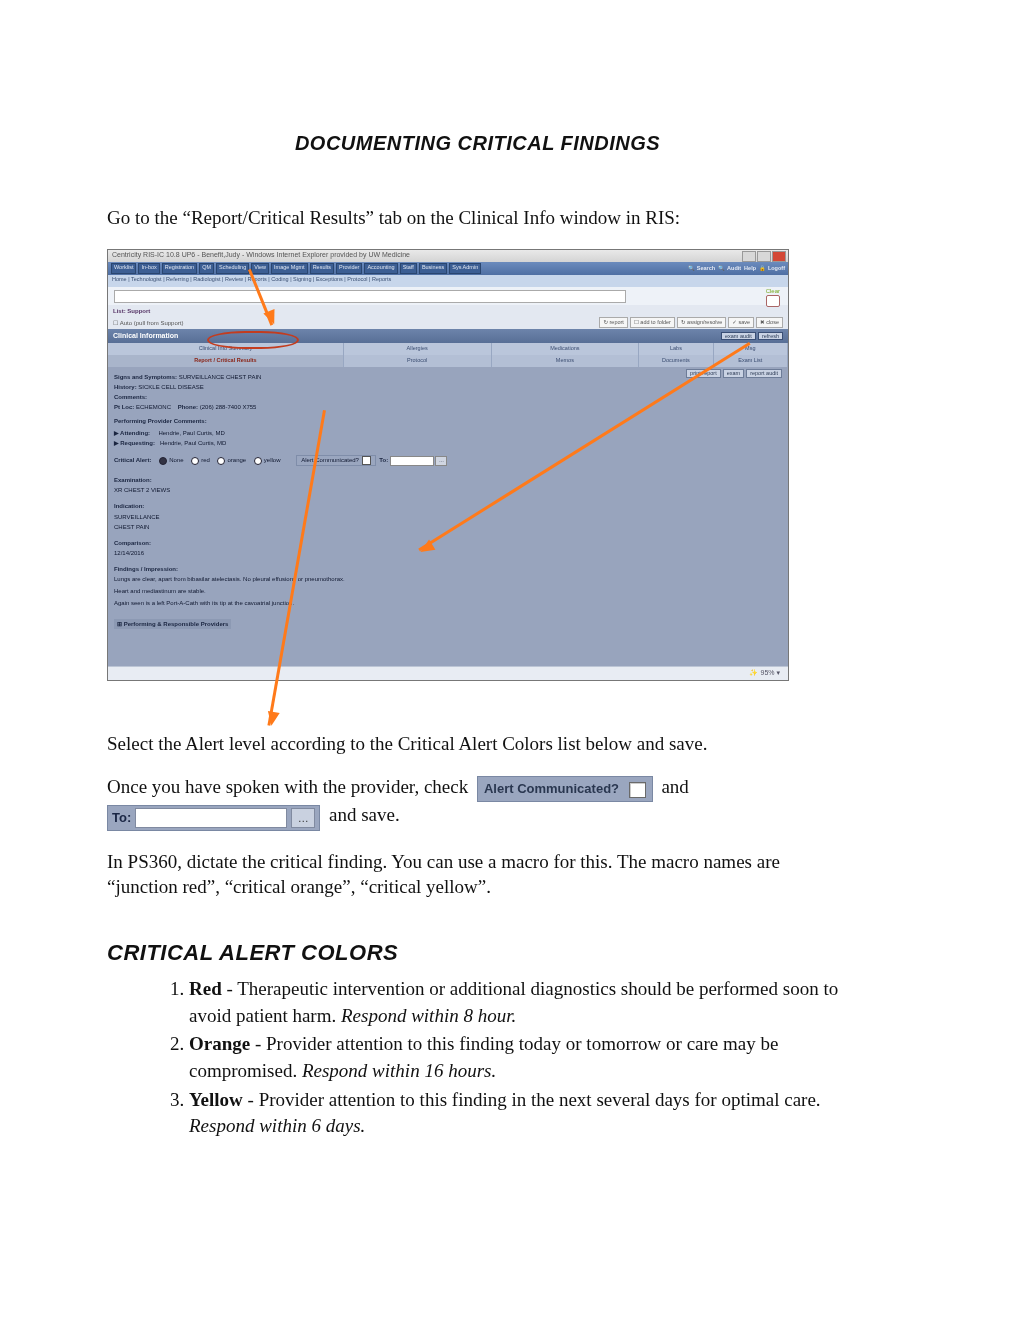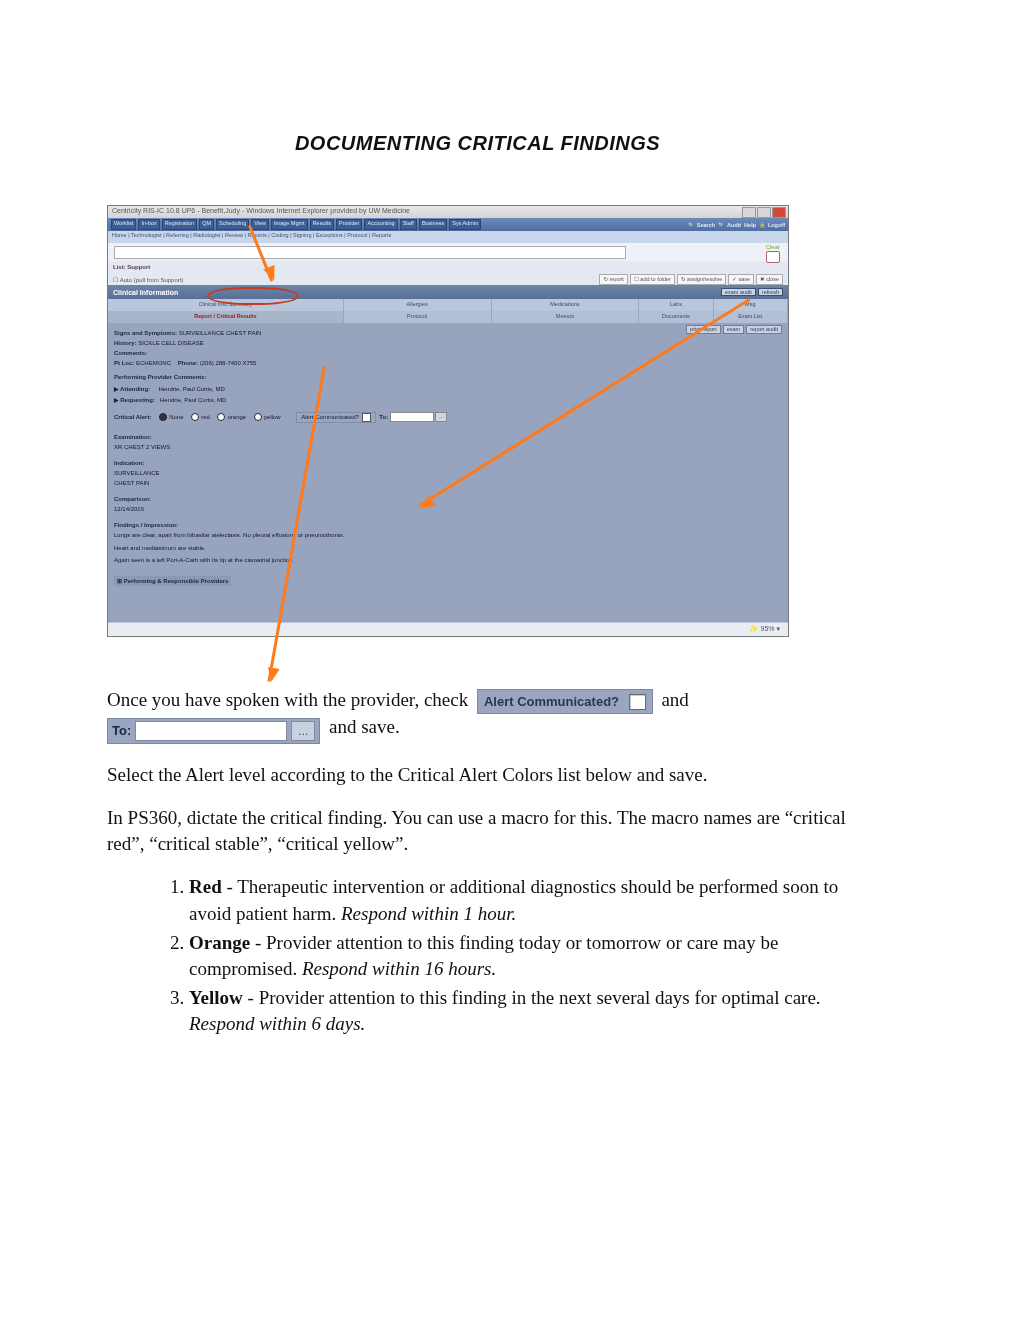--- a/index.html
+++ b/index.html
@@ -60,20 +60,21 @@
   .tochip{display:inline-flex;align-items:center;vertical-align:middle;background:#9aa6bf;border:1px solid #7a88a3;font-family:Arial,Helvetica,sans-serif;font-size:13px;font-weight:bold;color:#1a2644;padding:2px 4px 2px 4px;margin:3px 4px 0 0;}
   .tochip .tinp{width:150px;height:18px;background:#fff;border:1px solid #808aa0;margin:0 4px;}
   .tochip .tdots{width:22px;height:18px;background:#c9d1e0;border:1px solid #808aa0;text-align:center;font-size:11px;line-height:18px;font-weight:normal;color:#333;}
 </style>
 </head>
 <body>
 
 <div class="page">
   <div class="title">DOCUMENTING CRITICAL FINDINGS</div>
 
+  <div class="para">Go to the “Report/Critical Results” tab on the Clinical Info window in RIS:</div>
 
   <div class="shot">
     <div class="titlebar">
       <span>Centricity RIS-IC 10.8 UP6 - Benefit,Judy - Windows Internet Explorer provided by UW Medicine</span>
       <div class="winbtns">
           <span></span>
           <span></span>
           <span></span>
         </div>
     </div>
@@ -179,37 +180,38 @@
       <div class="secline" style="margin-top:4px">Again seen is a left Port-A-Cath with its tip at the cavoatrial junction.</div>
       <div class="secline" style="margin-top:10px;background:#8c99b3;padding:1px 3px;display:inline-block"><b>⊞ Performing &amp; Responsible Providers</b></div>
     </div>
     <div class="statusbar">✨ 95%   ▾</div>
 
     <div class="arrow" style="left:140px;top:20px;width:3px;height:60px;transform:rotate(-22deg);"></div>
     <div class="arrow" style="left:641px;top:92px;width:3px;height:390px;transform:rotate(58deg);"></div>
     <div class="arrow" style="left:215px;top:160px;width:3px;height:320px;transform:rotate(10deg);"></div>
   </div>
 
+  <div class="para">Select the Alert level according to the Critical Alert Colors list below and save.</div>
+
   <div class="para">
     <span>Once you have spoken with the provider, check </span>
     <span class="chip">
       <span>Alert Communicated?</span>
       <span class="cb"></span>
     </span>
     <span> and </span><br>
     <span class="tochip">
       <span>To:</span>
       <span class="tinp"></span>
       <span class="tdots">…</span>
     </span>
     <span> and save.</span>
   </div>
 
-  <div class="para">Select the Alert level according to the Critical Alert Colors list below and save.</div>
-
-  <div class="para">In PS360, dictate the critical finding. You can use a macro for this. The macro names are “critical red”, “critical stable”, “critical yellow”.</div>
-
+  <div class="para">In PS360, dictate the critical finding. You can use a macro for this. The macro names are “junction red”, “critical orange”, “critical yellow”.</div>
+
+  <div class="h2">CRITICAL ALERT COLORS</div>
   <ol class="list">
-    <li><b>Red</b><span> - Therapeutic intervention or additional diagnostics should be performed soon to avoid patient harm.  </span><span class="resp">Respond within 1 hour.</span></li>
+    <li><b>Red</b><span> - Therapeutic intervention or additional diagnostics should be performed soon to avoid patient harm.  </span><span class="resp">Respond within 8 hour.</span></li>
     <li><b>Orange</b><span> - Provider attention to this finding today or tomorrow or care may be compromised.  </span><span class="resp">Respond within 16 hours.</span></li>
     <li><b>Yellow</b><span> - Provider attention to this finding in the next several days for optimal care.  </span><span class="resp">Respond within 6 days.</span></li>
   </ol>
 </div>
 
 </body></html>

